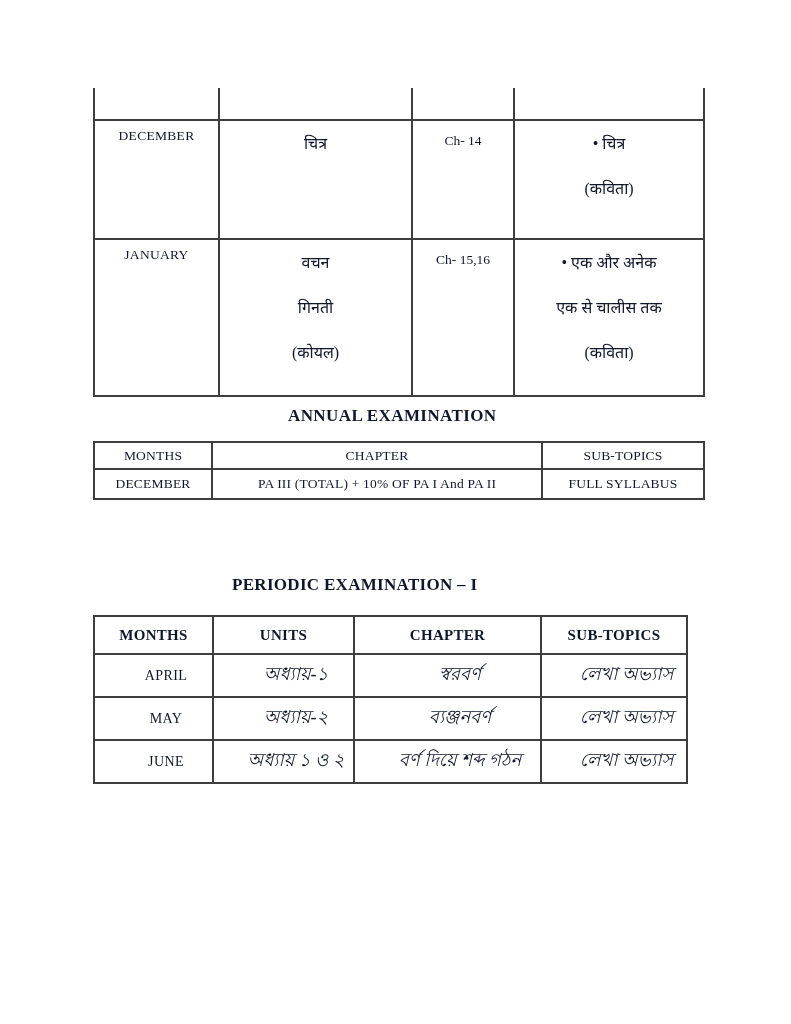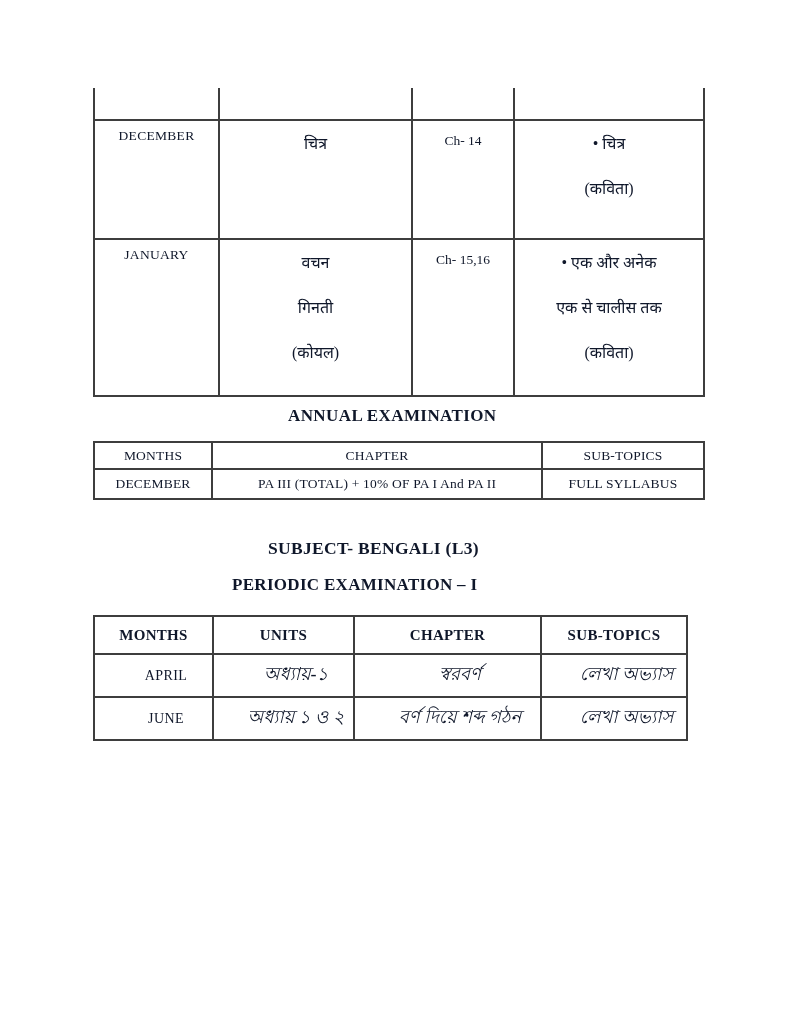--- a/index.html
+++ b/index.html
@@ -105,21 +105,20 @@
       <td>SUB-TOPICS</td>
     </tr>
     <tr class="data">
       <td>DECEMBER</td>
       <td>PA III (TOTAL) + 10% OF PA I And PA II</td>
       <td>FULL SYLLABUS</td>
     </tr>
   </tbody>
     </table>
 
-  <div class="heading" id="subject-title">SUBJECT- BENGALI (L3)</div>
   <div class="heading" id="periodic-title">PERIODIC EXAMINATION – I</div>
 
   <table class="doc" id="t3">
     <colgroup>
       <col style="width:119px">
         <col style="width:141px">
         <col style="width:187px">
         <col style="width:146px">
     </colgroup>
     <tbody>
@@ -129,20 +128,26 @@
       <td>CHAPTER</td>
       <td>SUB-TOPICS</td>
     </tr>
     <tr class="data">
       <td class="en">APRIL</td>
       <td class="bn">অধ্যায়-১</td>
       <td class="bn">স্বরবর্ণ</td>
       <td class="bn">লেখা অভ্যাস</td>
     </tr>
     <tr class="data">
+      <td class="en">MAY</td>
+      <td class="bn">অধ্যায়-২</td>
+      <td class="bn">ব্যঞ্জনবর্ণ</td>
+      <td class="bn">লেখা অভ্যাস</td>
+    </tr>
+    <tr class="data">
       <td class="en">JUNE</td>
       <td class="bn">অধ্যায় ১ ও ২</td>
       <td class="bn">বর্ণ দিয়ে শব্দ গঠন</td>
       <td class="bn">লেখা অভ্যাস</td>
     </tr>
   </tbody>
     </table>
 
 </div>
 

